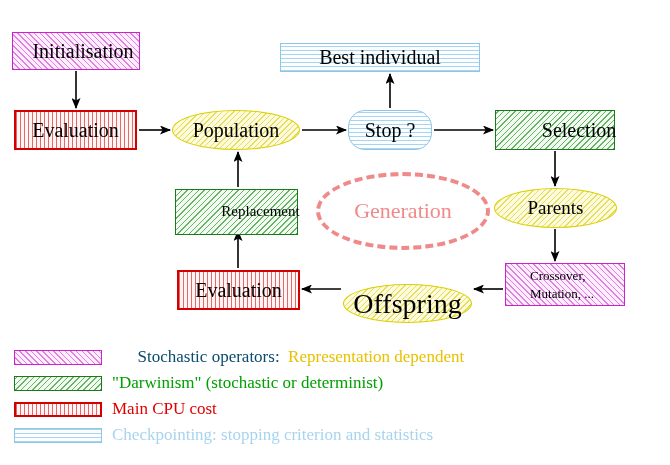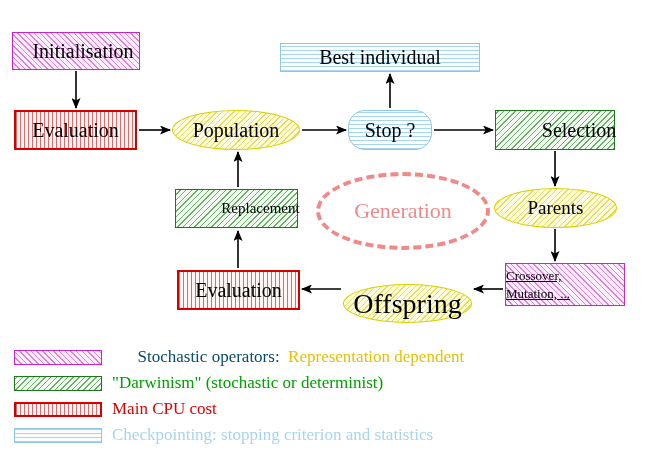--- a/index.html
+++ b/index.html
@@ -50,28 +50,28 @@
 
   .lbl{position:relative;z-index:2;white-space:pre;}
 
   
   #n-init        {left:12px; top:32px;  width:128px;height:38px; font-size:20px;padding-left:14px;}
   #n-eval-top    {left:14px; top:110px; width:123px;height:40px; font-size:20px;}
   #n-population  {left:172px;top:110px; width:128px;height:40px; font-size:20px;}
   #n-stop        {left:348px;top:110px; width:84px; height:40px; font-size:20px;}
   #n-best        {left:280px;top:43px;  width:200px;height:29px; font-size:20px;}
   #n-selection   {left:495px;top:110px; width:120px;height:40px; font-size:20px;}
-  #n-replacement {left:175px;top:189px; width:123px;height:39px; font-size:15px;}
+  #n-replacement {left:175px;top:189px; width:123px;height:46px; font-size:15px;}
   #n-parents     {left:494px;top:188px; width:123px;height:40px; font-size:19px;}
   #n-eval-bot    {left:177px;top:270px; width:123px;height:40px; font-size:20px;}
   #n-offspring   {left:343px;top:284px; width:129px;height:39px; font-size:28px;}
   #n-crossover   {left:505px;top:263px; width:120px;height:43px; font-size:13px;
                   flex-direction:column;justify-content:center;}
-  #n-crossover .lbl{display:block;text-align:left;width:100%;padding-left:0;
-                    box-sizing:border-box;line-height:1.35;text-decoration:underline;}
+  #n-crossover .lbl{display:block;text-align:left;width:100%;padding-left:24px;
+                    box-sizing:border-box;line-height:1.35;}
 
   #n-generation{
     position:absolute;left:316px;top:172px;width:174px;height:78px;
     border:4px dashed #f08a8a;border-radius:50%;
     display:flex;align-items:center;justify-content:center;
     color:#f08a8a;font-size:22px;box-sizing:border-box;
   }
 
   
   #legend{position:absolute;left:0;top:338px;width:670px;height:127px;}

